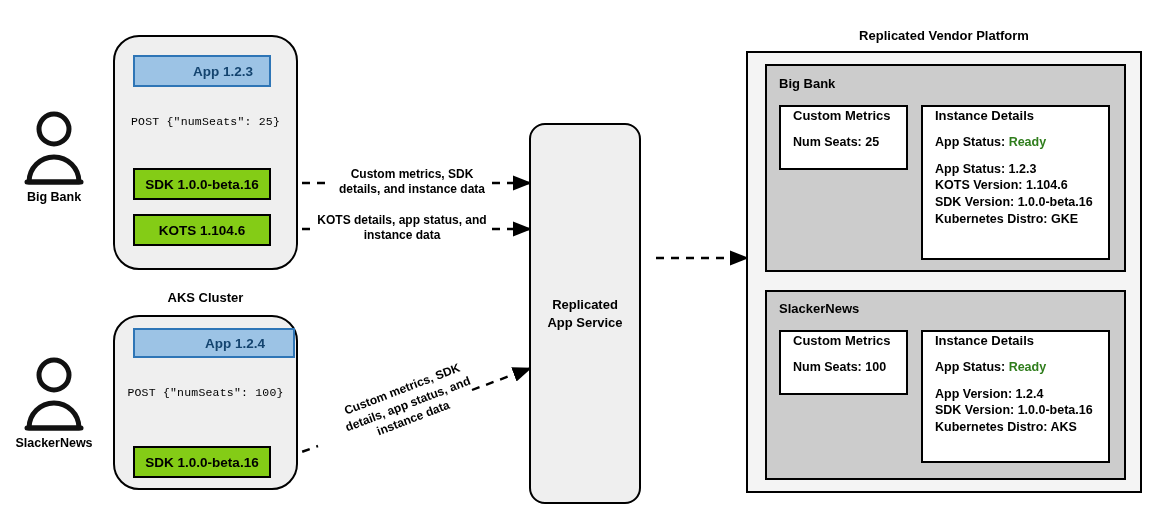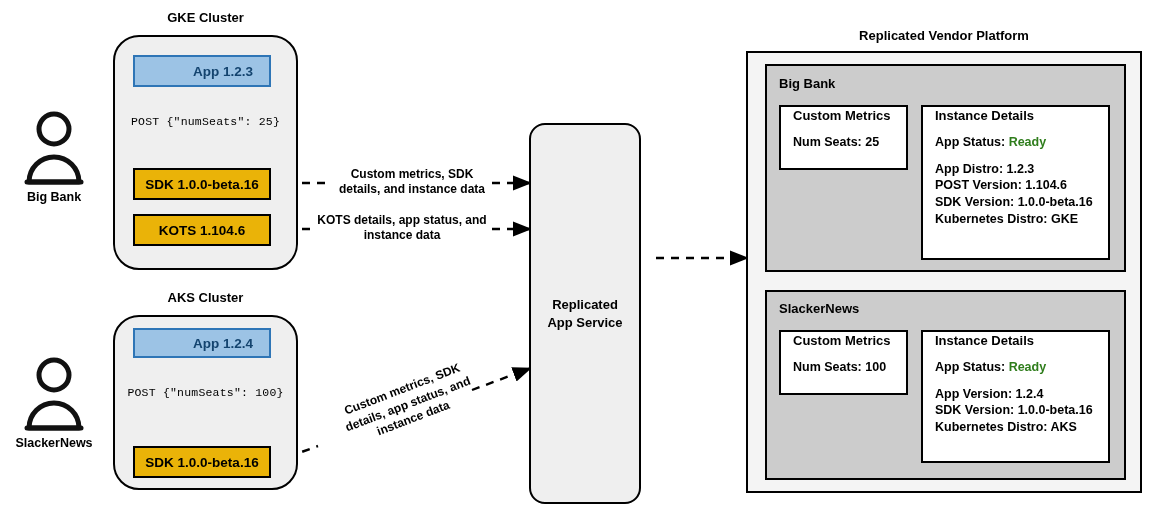--- a/index.html
+++ b/index.html
@@ -52,21 +52,21 @@
     align-items: center;
     justify-content: center;
     font-size: 13.5px;
     font-weight: bold;
     color: #14446f;
     padding-left: 42px;
   }
 
   
   .comp-box {
-    background: #eab308;
+    background: #84cc16;
     border: 2px solid #000000;
     box-sizing: border-box;
     display: flex;
     align-items: center;
     justify-content: center;
     font-size: 13.5px;
     font-weight: bold;
     color: #000000;
     white-space: nowrap;
   }
@@ -213,41 +213,40 @@
     <g>
       <line x1="274" y1="462" x2="318" y2="446" stroke="#000000" stroke-width="2.4" stroke-dasharray="8,7"></line>
       <line x1="472" y1="390" x2="531" y2="368" stroke="#000000" stroke-width="2.4" stroke-dasharray="8,7" marker-end="url(#arrowhead)"></line>
     </g>
 
     <g>
       <line x1="656" y1="258" x2="748" y2="258" stroke="#000000" stroke-width="2.4" stroke-dasharray="8,7" marker-end="url(#arrowhead)"></line>
     </g>
   </svg>
 
-  <div class="abs section-title" style="left:113px; top:10px; width:185px;">GKE Cluster</div>
 
   <div class="abs cluster-box" style="left:113px; top:35px; width:185px; height:235px;"></div>
 
   <div class="abs app-box" style="left:133px; top:55px; width:138px; height:32px;">App 1.2.3</div>
 
   <div class="abs post-label" style="left:113px; top:115px; width:185px;">POST {"numSeats": 25}</div>
 
   <div class="abs comp-box" style="left:133px; top:168px; width:138px; height:32px;">SDK 1.0.0-beta.16</div>
 
   <div class="abs comp-box" style="left:133px; top:214px; width:138px; height:32px;">KOTS 1.104.6</div>
 
   <div class="abs persona-label" style="left:4px; top:190px; width:100px;">Big Bank</div>
 
   <div class="abs persona-label" style="left:2px; top:436px; width:104px;">SlackerNews</div>
 
   <div class="abs section-title" style="left:113px; top:290px; width:185px;">AKS Cluster</div>
 
   <div class="abs cluster-box" style="left:113px; top:315px; width:185px; height:175px;"></div>
 
-  <div class="abs app-box" style="left:133px; top:328px; width:138px; height:30px;">App 1.2.4</div>
+  <div class="abs app-box" style="left:133px; top:328px; width:162px; height:30px;">App 1.2.4</div>
 
   <div class="abs post-label" style="left:108px; top:386px; width:195px;">POST {"numSeats": 100}</div>
 
   <div class="abs comp-box" style="left:133px; top:446px; width:138px; height:32px;">SDK 1.0.0-beta.16</div>
 
   <div class="abs edge-label" style="left:330px; top:167px; width:164px;">Custom metrics, SDK
 details, and instance data</div>
 
   <div class="abs edge-label" style="left:310px; top:213px; width:184px;">KOTS details, app status, and
 instance data</div>
@@ -274,22 +273,22 @@
     <div class="card-line">Num Seats: 25</div>
   </div>
 
   <div class="abs card" style="left:921px; top:105px; width:189px; height:155px;">
     <div class="card-title">Instance Details</div>
     <div class="card-line">
       <span>App Status:</span>
       <span class="status-ready">Ready</span>
     </div>
     <div class="gap-line"></div>
-    <div class="card-line">App Distro: 1.2.3</div>
-    <div class="card-line">POST Version: 1.104.6</div>
+    <div class="card-line">App Status: 1.2.3</div>
+    <div class="card-line">KOTS Version: 1.104.6</div>
     <div class="card-line">SDK Version: 1.0.0-beta.16</div>
     <div class="card-line">Kubernetes Distro: GKE</div>
   </div>
 
   <div class="abs tenant-box" style="left:765px; top:290px; width:361px; height:190px;"></div>
 
   <div class="abs tenant-title" style="left:779px; top:301px;">SlackerNews</div>
 
   <div class="abs card" style="left:779px; top:330px; width:129px; height:65px;">
     <div class="card-title">Custom Metrics</div>

